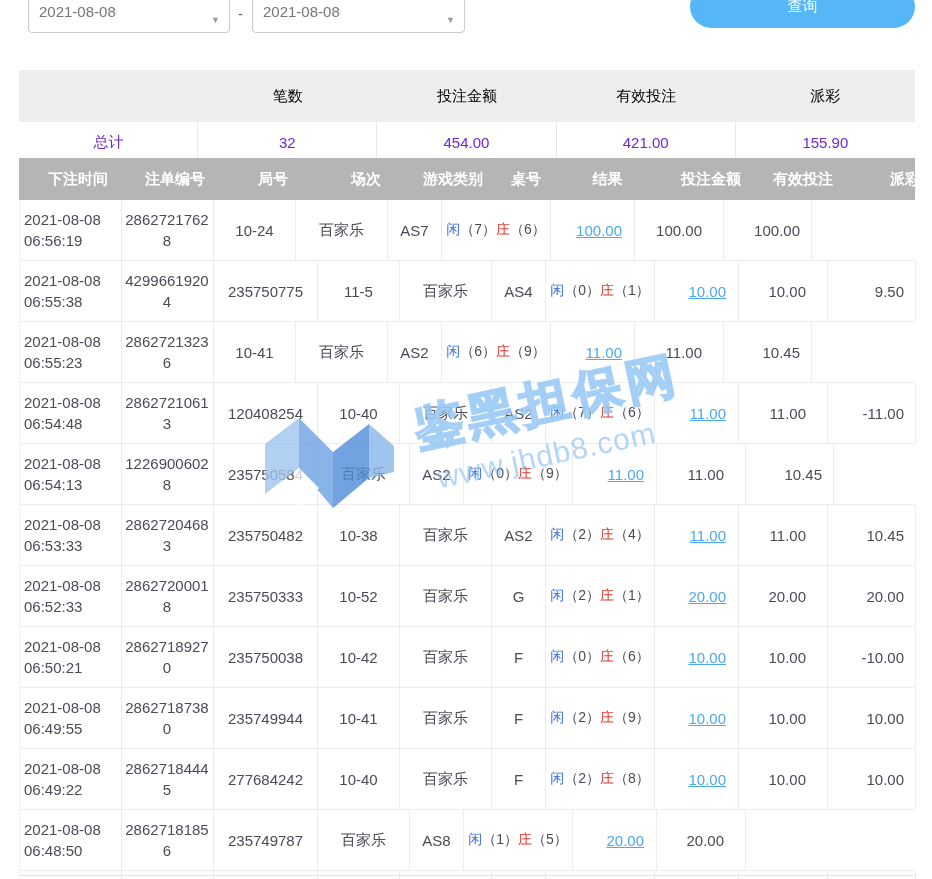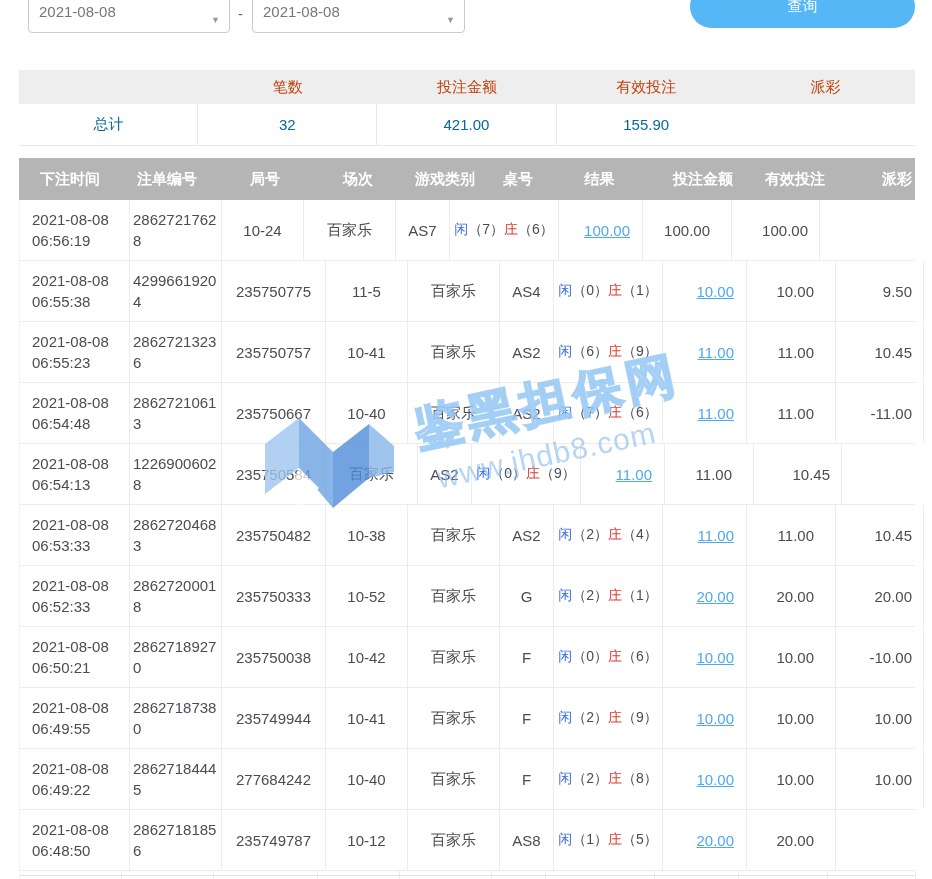--- a/index.html
+++ b/index.html
@@ -16,52 +16,52 @@
   .sel-start { left:28px; width:202px; }
   .sel-end { left:252px; width:213px; }
   .range-sep { position:absolute; left:238px; top:5px; color:#666; font-size:15px; }
   .query-btn { position:absolute; left:690px; top:-15px; width:225px; height:43px;
     border:none; border-radius:22px; background:#55b7f6; color:#fff; font-size:15px;
     display:flex; align-items:center; justify-content:center; cursor:pointer;
     font-family:inherit; }
 
   
   .summary { position:absolute; left:19px; top:70px; width:896px; font-size:15px; }
-  .summary-head { display:flex; height:34px; background:#eeeeee; color:#c2410c;justify-content:space-between; }
+  .summary-head { display:flex; height:52px; background:#eeeeee; color:#000000; }
   .summary-head > div { flex:0 0 179.2px; display:flex; align-items:center; justify-content:center; }
-  .summary-row { display:flex; height:42px; background:#fff; color:#0369a1;
+  .summary-row { display:flex; height:42px; background:#fff; color:#6d28d9;
     border-bottom:1px solid #e8e8e8; }
   .summary-row > div { flex:0 0 179.2px; display:flex; align-items:center; justify-content:center;
     border-right:1px solid #e8e8e8; }
   .summary-row > div:last-child { border-right:none;text-align:center; }
   .summary-row > div:first-child { border-left:1px solid #fff; }
 
   
   .bets { position:absolute; left:19px; top:158px; width:896px; font-size:15px; }
-  .thead { display:flex; height:42px; background:#b5b5b5; color:#fff; font-weight:bold; }
+  .thead { display:flex; height:42px; background:#b5b5b5; color:#fff; font-weight:bold;padding-left:8px; }
   .thead > div { display:flex; align-items:center; justify-content:center; }
   .thead .c8, .thead .c9, .thead .c10 { justify-content:flex-end; }
   .thead .c8 { padding-right:5px; } .thead .c9 { padding-right:2px; } .thead .c10 { padding-right:3px; }
 
   .tbody .tr { display:flex; height:61px; background:#fff; color:#4b4b55;
     border-bottom:1px solid #ececec; }
   .tbody .td { display:flex; align-items:center; justify-content:center;
     border-right:1px solid #ececec; overflow:hidden; }
   .tbody .td:last-child { border-right:1px solid #ececec; }
   .tbody .tr { border-left:1px solid #f3f3f3; }
 
   .c1 { flex:0 0 102px; } .c2 { flex:0 0 92px; } .c3 { flex:0 0 104px; }
   .c4 { flex:0 0 82px; }  .c5 { flex:0 0 92px; } .c6 { flex:0 0 54px; }
   .c7 { flex:0 0 109px; } .c8 { flex:0 0 84px; } .c9 { flex:0 0 89px; }
   .c10 { flex:0 0 88px; }
 
   .tbody .c1 { justify-content:flex-start; padding:0 6px 0 4px; line-height:21px;
-    word-break:break-word;margin-left:8px; }
+    word-break:break-word; }
   .tbody .c2 { justify-content:flex-start; padding:0 4px 0 3px; line-height:21px;
-    word-break:break-all; }
+    word-break:break-all;text-align:center; }
   .tbody .c8 { justify-content:flex-end; padding-right:12px; }
   .tbody .c9 { justify-content:flex-end; padding-right:21px; }
   .tbody .c10 { justify-content:flex-end; padding-right:11px; }
 
   .result-cell { font-size:14px; white-space:nowrap; }
   .player { color:#3a6de0; }
   .banker { color:#e03b30; }
   .amount-link { color:#4da9f0; text-decoration:underline; cursor:pointer; }
 
   .partial-row { display:flex; height:12px; background:#fff; border-left:1px solid #f3f3f3; }
@@ -101,20 +101,21 @@
     <div class="summary-head">
       <div></div>
       <div>笔数</div>
       <div>投注金额</div>
       <div>有效投注</div>
       <div>派彩</div>
     </div>
     <div class="summary-row">
       <div>总计</div>
       <div>32</div>
+      <div>454.00</div>
       <div>421.00</div>
       <div>155.90</div>
     </div>
   </div>
 
   <div class="bets">
     <div class="thead">
       <div class="c1">下注时间</div>
       <div class="c2">注单编号</div>
       <div class="c3">局号</div>
@@ -162,41 +163,40 @@
     <div class="td c8">
             <span class="amount-link">10.00</span>
           </div>
     <div class="td c9">10.00</div>
     <div class="td c10">9.50</div>
   </div>
 
   <div class="tr">
     <div class="td c1">2021-08-08 06:55:23</div>
     <div class="td c2">28627213236</div>
-    <div class="td c3">235750757</div>
     <div class="td c4">10-41</div>
     <div class="td c5">百家乐</div>
     <div class="td c6">AS2</div>
     <div class="td c7 result-cell">
             <span class="player">闲</span>
             <span>（6）</span>
             <span class="banker">庄</span>
             <span>（9）</span>
           </div>
     <div class="td c8">
             <span class="amount-link">11.00</span>
           </div>
     <div class="td c9">11.00</div>
     <div class="td c10">10.45</div>
   </div>
 
   <div class="tr">
     <div class="td c1">2021-08-08 06:54:48</div>
     <div class="td c2">28627210613</div>
-    <div class="td c3">235750667</div>
+    <div class="td c3">120408254</div>
     <div class="td c4">10-40</div>
     <div class="td c5">百家乐</div>
     <div class="td c6">AS2</div>
     <div class="td c7 result-cell">
             <span class="player">闲</span>
             <span>（7）</span>
             <span class="banker">庄</span>
             <span>（6）</span>
           </div>
     <div class="td c8">
@@ -322,21 +322,20 @@
             <span class="amount-link">10.00</span>
           </div>
     <div class="td c9">10.00</div>
     <div class="td c10">10.00</div>
   </div>
 
   <div class="tr">
     <div class="td c1">2021-08-08 06:48:50</div>
     <div class="td c2">28627181856</div>
     <div class="td c3">235749787</div>
-    <div class="td c4">10-12</div>
     <div class="td c5">百家乐</div>
     <div class="td c6">AS8</div>
     <div class="td c7 result-cell">
             <span class="player">闲</span>
             <span>（1）</span>
             <span class="banker">庄</span>
             <span>（5）</span>
           </div>
     <div class="td c8">
             <span class="amount-link">20.00</span>

